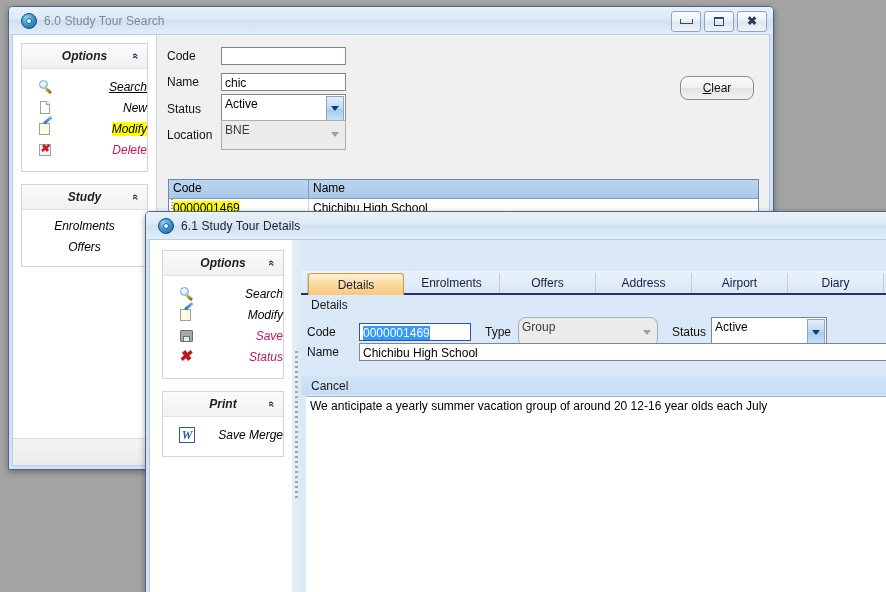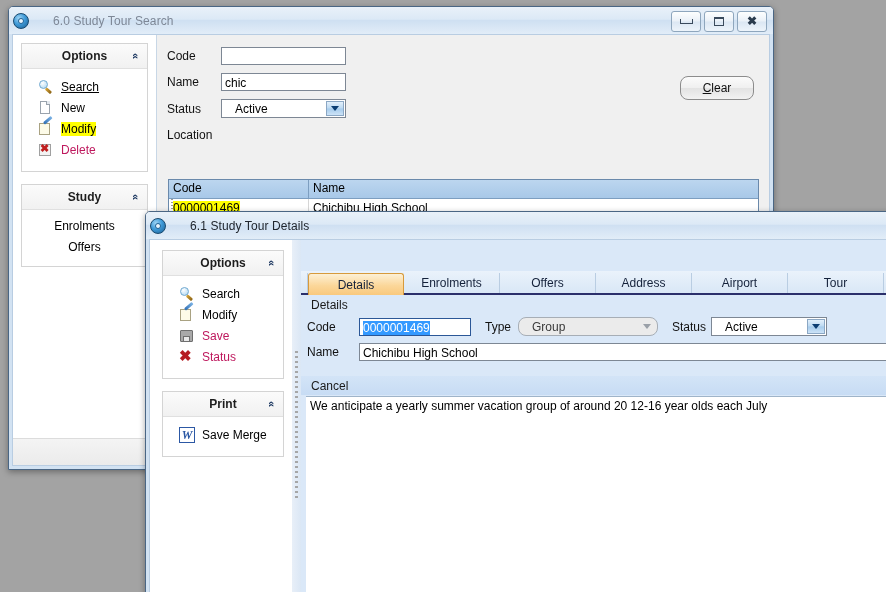--- a/index.html
+++ b/index.html
@@ -27,23 +27,22 @@
     border: 3px solid #d2e2f2;
     border-top: none;
     box-sizing: border-box;
     pointer-events: none;
   }
   .titlebar {
     height: 27px;
     background: linear-gradient(to bottom, #e9f1f9 0%, #dce9f6 45%, #cfe0f2 50%, #e2edf8 100%);
     border-bottom: 1px solid #b6cde4;
     display: flex; align-items: center;
-    padding-left: 4px;
+    padding-left: 12px;
     position: relative;
-    gap: 17px;
   }
   .titlebar .ttl {
     font-size: 12px;
     margin-left: 7px;
     letter-spacing: .1px;
   }
   .titlebar.inactive .ttl { color: #7d8796; }
   .titlebar.active .ttl { color: #20262e; }
 
   .app-icon {
@@ -71,21 +70,21 @@
     background: linear-gradient(to bottom,#fdfefe 0%, #eaf1f8 48%, #dbe7f3 52%, #edf4fb 100%);
     display:flex; align-items:center; justify-content:center;
     color:#2a3b4d;
     font-size: 11px; line-height: 1;
   }
   .gl-min { width:11px; height:4px; border:1px solid #3a4a5c; border-top:none; }
   .gl-max { width:10px; height:9px; border:1px solid #3a4a5c; border-top-width:2px; box-sizing:border-box;}
   .gl-close { font-size: 12px; font-weight: 700; transform: translateY(-1px); }
 
   
-  .navpane { background:#fff; }
+  .navpane { background:#fff;font-style:italic; }
   .panel {
     border: 1px solid #d4d4d4;
     background: #fff;
     margin-bottom: 12px;
   }
   .panel-head {
     height: 24px;
     background: linear-gradient(to bottom,#fbfbfb 0%, #f1f1f1 100%);
     border-bottom: 1px solid #e0e0e0;
     display:flex; align-items:center; justify-content:center;
@@ -98,20 +97,21 @@
     position:absolute; right:8px; top:50%; transform:translateY(-50%);
     font-size: 11px; color:#16325c; font-weight:bold;
   }
   .panel-body { padding: 8px 0 10px 0; }
   .navitem {
     display:flex; align-items:center;
     height: 19px;
     padding-left: 16px;
     font-size: 12px;
     margin-bottom: 2px;
+    justify-content: space-between;
   }
   .navitem.centered { justify-content:center; padding-left:0; }
   .navitem .lbl { margin-left: 7px; }
   .navitem.centered .lbl { margin-left:0; }
   .navitem.link .lbl { text-decoration: underline; }
   .navitem.hot .lbl { background: #ffff00; }
   .navitem.disabled .lbl { color: #be185d; }
 
   
   .ic { width:16px; height:16px; flex:none; position:relative; }
@@ -180,22 +180,22 @@
     background:#fff; border:1px solid #7d8794;
     height: 18px; box-sizing:border-box;
     padding: 1px 3px; font-size:12px; line-height:16px;
     color:#000; overflow:hidden; white-space:nowrap;
   }
   .txtbox.focus { border:1px solid #2b5797; }
   .sel-text { background:#3399ff; color:#fff; }
   .combo {
     position:relative;
     background:#fff; border:1px solid #7d8794;
-    height:19px; box-sizing:border-box;
-    padding: 1px 22px 1px 13px; font-size:12px; line-height:16px;
+    height:30px; box-sizing:border-box;
+    padding: 1px 22px 1px 3px; font-size:12px; line-height:16px;
     overflow:hidden; white-space:nowrap;
   }
   .combo .arrow {
     position:absolute; right:1px; top:1px; bottom:1px; width:18px;
     background: linear-gradient(to bottom,#e3f0fb 0%, #bcd9f2 48%, #a5cbec 52%, #cde3f7 100%);
     border:1px solid #8ba7c4; box-sizing:border-box;
     display:flex; align-items:center; justify-content:center;
   }
   .combo .arrow i {
     display:block; width:0;height:0;
@@ -366,20 +366,26 @@
               <div class="fld-label" style="width:54px;">Status</div>
               <div class="combo" style="width:125px;">
                 <span>Active</span>
                 <span class="arrow">
                     <i></i>
                   </span>
               </div>
             </div>
             <div style="display:flex; align-items:center; height:23px;">
               <div class="fld-label" style="width:54px;">Location</div>
+              <div class="combo disabled" style="width:125px;">
+                <span>BNE</span>
+                <span class="arrow">
+                    <i></i>
+                  </span>
+              </div>
             </div>
           </div>
 
           <div class="btn" style="position:absolute; right:15px; top:41px; width:72px;">
             <span><u>C</u><span>lear</span></span>
           </div>
 
           <div class="grid" style="position:absolute; left:11px; top:144px; right:10px; bottom:4px;">
             <div class="grid-head">
               <div class="gh" style="width:140px;">Code</div>
@@ -472,21 +478,21 @@
             <div class="tab">
                 <span>Offers</span>
               </div>
             <div class="tab">
                 <span>Address</span>
               </div>
             <div class="tab">
                 <span>Airport</span>
               </div>
             <div class="tab">
-                <span>Tour</span>
+                <span>Diary</span>
               </div>
           </div>
 
           <div style="position:absolute; left:0; top:55px; right:0; height:77px; background:#dae8f8;">
             <div class="groupbox-title" style="padding-top:3px;">Details</div>
 
             <div style="position:absolute; left:6px; top:22px; display:flex; align-items:center;">
               <span class="fld-label" style="width:52px;">Code</span>
               <span class="txtbox focus" style="width:112px;"><span class="sel-text">0000001469</span></span>
               <span class="fld-label" style="margin-left:14px; margin-right:7px;">Type</span>

